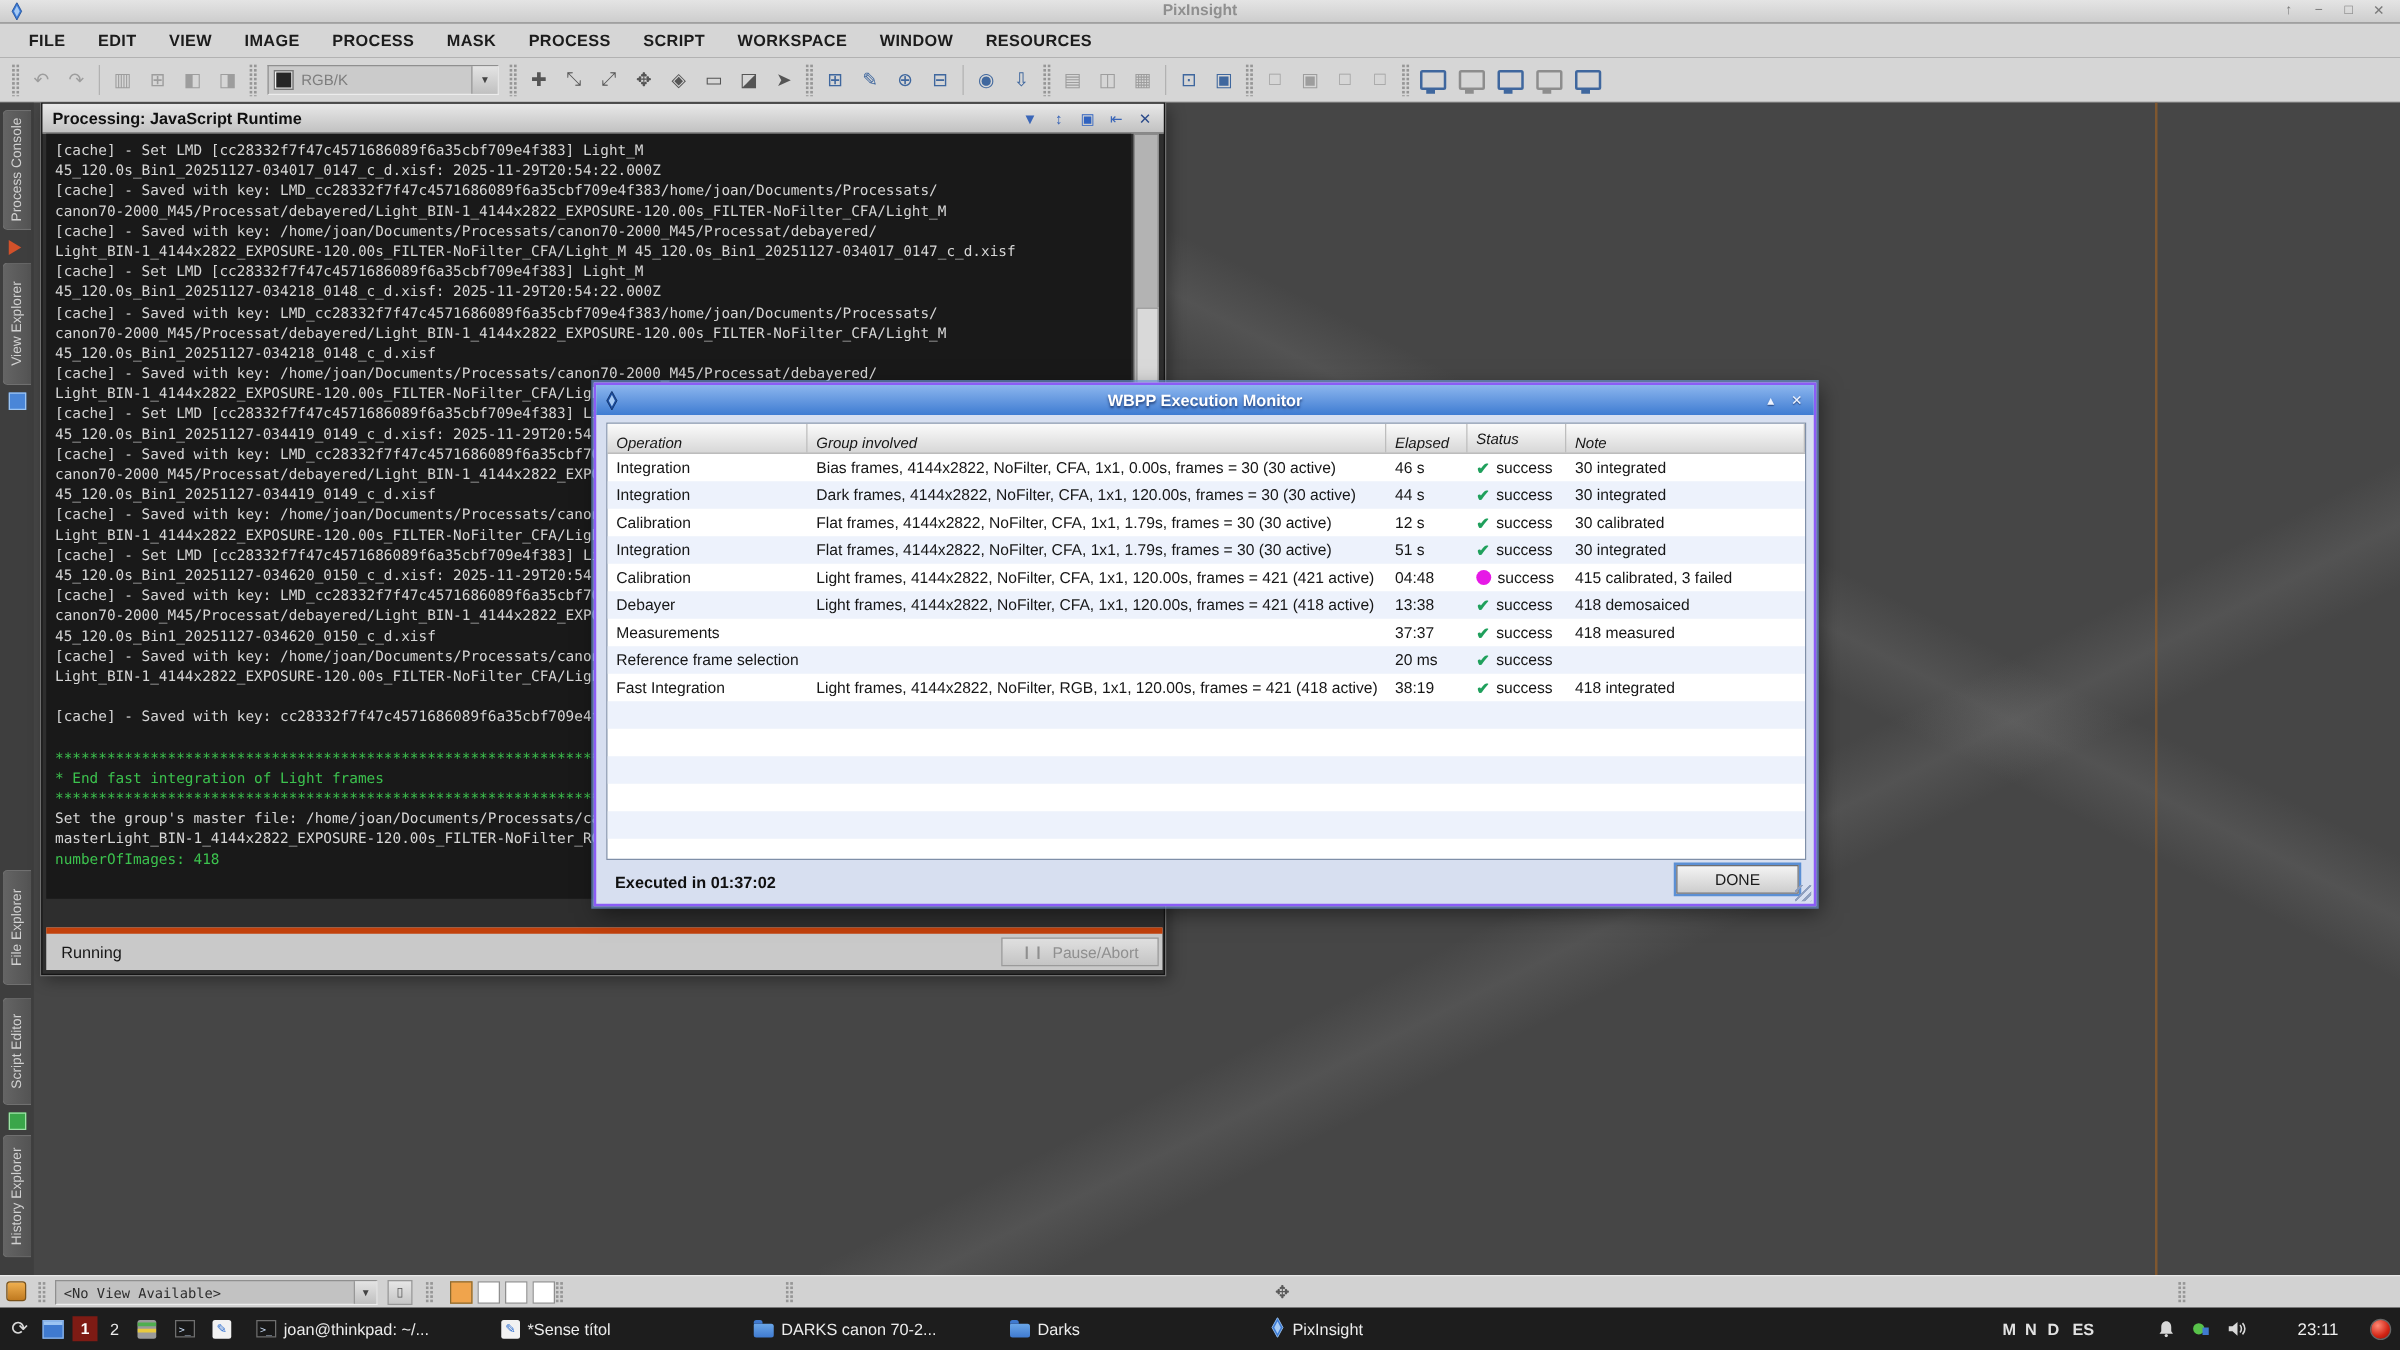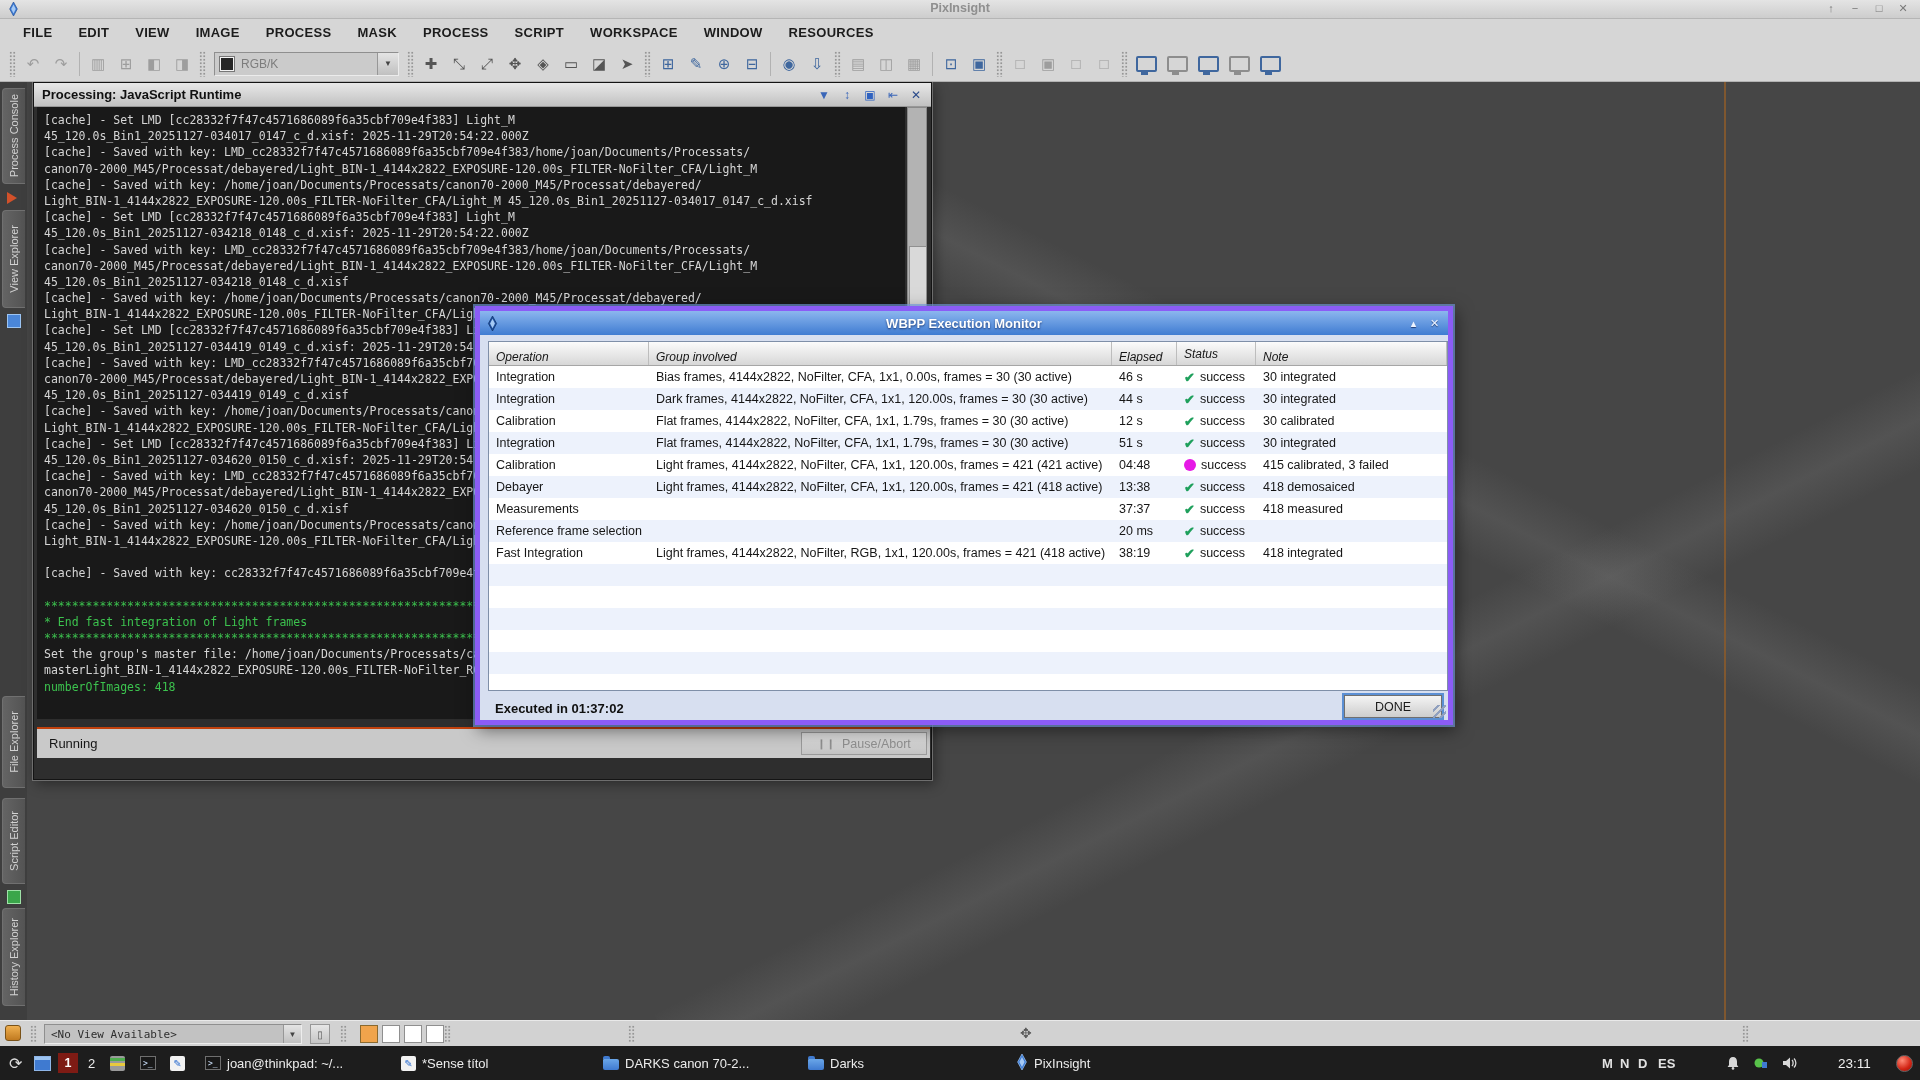--- a/index.html
+++ b/index.html
@@ -53,27 +53,27 @@
   .console{left:33px;top:0;width:899px;height:698px;background:#2e2e2e;border:1px solid #141414;box-shadow:0 0 0 1px #6e6e6e,3px 4px 12px rgba(0,0,0,.4);box-sizing:border-box;}
   .con-title{position:absolute;left:0;top:0;right:0;height:24px;background:linear-gradient(#e8e8e8,#c1c1c1);border-bottom:1px solid #979797;display:flex;align-items:center;padding:0 8px;box-sizing:border-box;}
   .con-title b{font-size:13px;color:#101010;}
   .con-btns{margin-left:auto;display:flex;gap:9px;}
   .con-btns span{font-size:12px;color:#3a66b8;width:14px;text-align:center;}
   .con-body{position:absolute;left:3px;top:24px;width:868px;height:612px;background:#191919;overflow:hidden;padding:6px 0 0 7px;box-sizing:border-box;}
   .line{height:16.2px;font-family:"DejaVu Sans Mono",monospace;font-size:11.5px;color:#d6d6d6;white-space:pre;}
   .line.g{color:#3cc24e;}
   .con-scroll{position:absolute;right:4px;top:24px;width:20px;height:612px;background:#b3b3b3;border:1px solid #8a8a8a;box-sizing:border-box;}
   .con-thumb{position:absolute;left:1px;top:138px;width:16px;height:62px;background:#d9d9d9;border:1px solid #909090;}
-  .con-status{position:absolute;left:3px;bottom:21px;width:893px;height:29px;background:#c9c9c9;border-top:2px solid #c2410c;}
+  .con-status{position:absolute;left:3px;bottom:3px;width:893px;height:29px;background:#c9c9c9;border-top:5px solid #c2410c;}
   .run-label{position:absolute;left:12px;top:7px;font-size:13px;color:#161616;}
   .pause-btn{position:absolute;right:3px;top:3px;width:126px;height:23px;background:linear-gradient(#e0e0e0,#c4c4c4);border:1px solid #9a9a9a;color:#8f8f8f;font-size:12.5px;display:flex;align-items:center;justify-content:center;gap:6px;box-sizing:border-box;}
   .pause-glyph{font-size:10px;letter-spacing:1px;color:#8f8f8f;}
 
   
-  .dialog{left:475px;top:224px;width:978px;height:419px;background:#d7dff0;border:5px solid #8b5cf6;box-shadow:0 0 0 2px rgba(110,150,215,.65),3px 5px 16px rgba(0,0,0,.5);box-sizing:border-box;}
+  .dialog{left:475px;top:224px;width:978px;height:419px;background:#d7dff0;border:2px solid #8b5cf6;box-shadow:0 0 0 2px rgba(110,150,215,.65),3px 5px 16px rgba(0,0,0,.5);box-sizing:border-box;}
   .dlg-title{position:absolute;left:0;top:0;right:0;height:24px;background:linear-gradient(#8cb6ee,#3f7cd2);display:flex;align-items:center;padding:0 7px;box-sizing:border-box;}
   .dlg-title-text{position:absolute;left:0;right:0;text-align:center;font-size:13px;font-weight:700;color:#fff;text-shadow:0 1px 2px rgba(10,30,80,.75);}
   .dlg-btns{margin-left:auto;display:flex;gap:8px;z-index:2;}
   .dlg-btns span{color:#eef4ff;font-size:11px;width:13px;text-align:center;text-shadow:0 1px 1px rgba(10,30,80,.7);}
   .dlg-table{position:absolute;left:8px;top:30px;width:960px;height:350px;background:#fff;border:1px solid #7f8fa8;overflow:hidden;box-sizing:border-box;}
   .thead{display:flex;height:24px;background:linear-gradient(#fbfbfb,#d7d7d7);border-bottom:1px solid #a6a6a6;box-sizing:border-box;}
   .th{font-size:12px;color:#161616;padding:8px 7px;border-right:1px solid #bdbdbd;box-sizing:border-box;white-space:nowrap;overflow:hidden;font-style:italic;}
   .trow{display:flex;height:22px;align-items:center;}
   .trow.alt{background:#edf2fc;}
   .td{font-size:12.5px;color:#161616;padding:0 7px;white-space:nowrap;overflow:hidden;box-sizing:border-box;}

